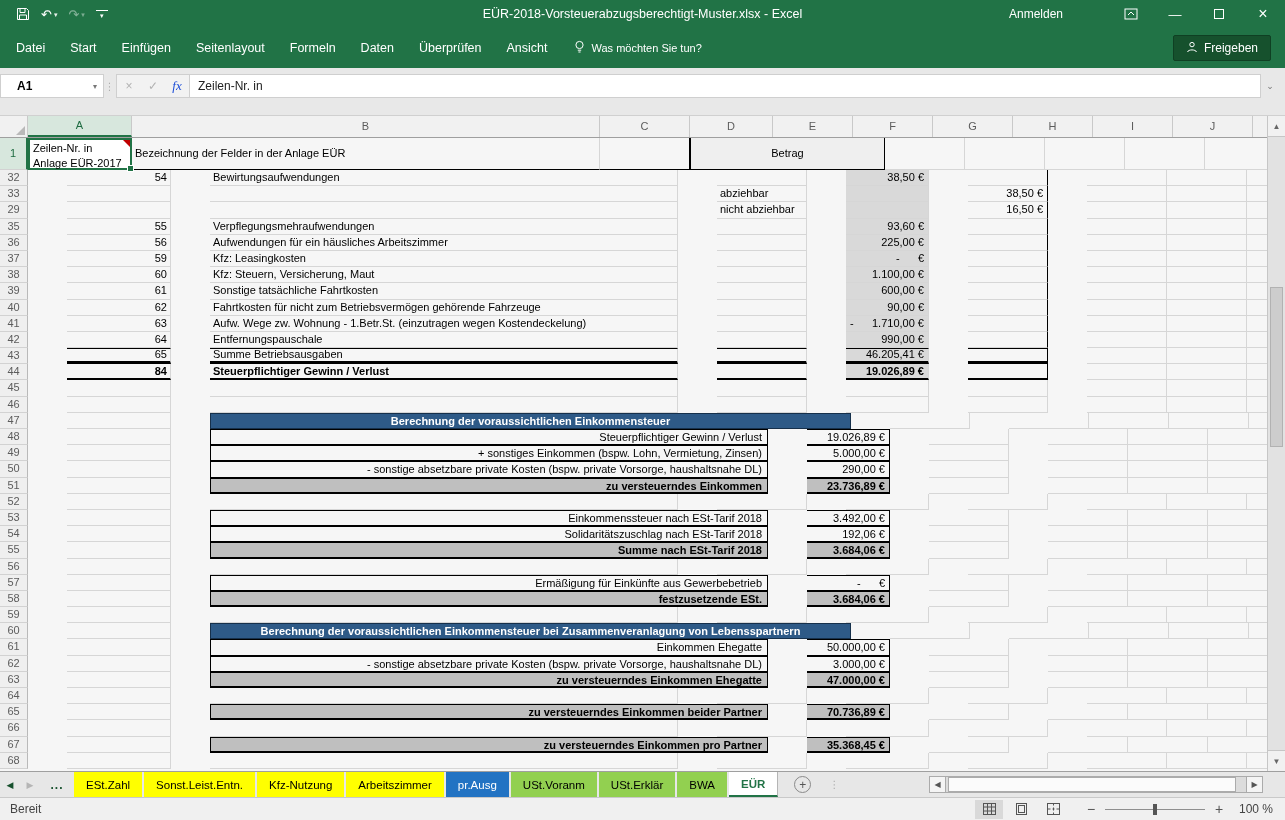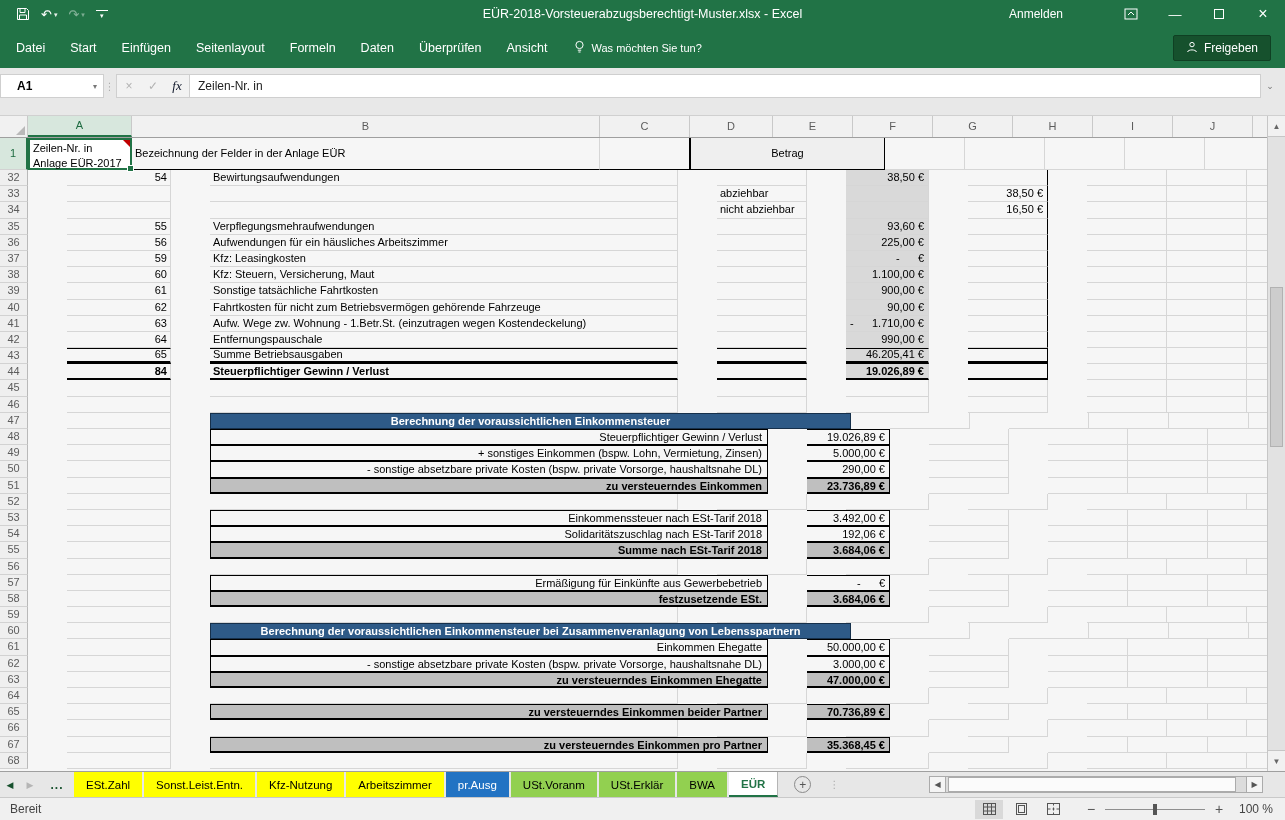--- a/index.html
+++ b/index.html
@@ -31,21 +31,21 @@
 
   
   .fbar{height:48px;background:#e8e8e8;position:relative;border-bottom:1px solid #d0d0d0;}
   .fbar-inner{position:absolute;left:0;top:6px;right:6px;height:24px;display:flex;align-items:stretch;}
   .namebox{width:104px;background:#fff;border:1px solid #cfcfcf;display:flex;align-items:center;font-size:12px;}
   .namebox .nb-text{flex:1;padding-left:16px;font-weight:bold;}
   .namebox .nb-arrow{width:16px;text-align:center;color:#777;font-size:8px;}
   .grip{width:12px;display:flex;align-items:center;justify-content:center;color:#adadad;font-size:10px;letter-spacing:1px;}
   .ficons{display:flex;align-items:center;background:#f2f2f2;border:1px solid #cfcfcf;border-right:none;}
   .fic{width:24px;text-align:center;color:#b3b3b3;font-size:12px;}
-  .fic.fx{color:#0f172a;font-style:italic;font-family:"Liberation Serif",serif;font-size:13px;}
+  .fic.fx{color:#1d4ed8;font-style:italic;font-family:"Liberation Serif",serif;font-size:13px;}
   .formulafield{flex:1;background:#fff;border:1px solid #cfcfcf;display:flex;align-items:center;
                 font-size:12px;padding-left:8px;color:#222;}
   .fexpand{width:18px;display:flex;align-items:center;justify-content:center;color:#777;font-size:9px;}
 
   
   .gridwrap{display:flex;height:655px;}
   .sheetarea{width:1267px;}
   .colheaders{height:22px;display:flex;background:#f1f1f1;border-bottom:1px solid #9f9f9f;}
   .corner{width:28px;position:relative;border-right:1px solid #c9c9c9;flex:0 0 auto;}
   .corner:after{content:"";position:absolute;right:2px;bottom:2px;border-left:9px solid transparent;border-bottom:9px solid #b9b9b9;}
@@ -256,21 +256,21 @@
             <div class="grow t-main">
               <div class="rh">33</div>
               <div class="cell ca num"></div>
               <div class="cell cb"></div>
               <div class="cell cc">abziehbar</div>
               <div class="cell cd amt"></div>
               <div class="cell ce amt">38,50 €</div>
               <div class="cfill"></div>
             </div>
             <div class="grow t-main">
-              <div class="rh">34</div>
+              <div class="rh">29</div>
               <div class="cell ca num"></div>
               <div class="cell cb"></div>
               <div class="cell cc">nicht abziehbar</div>
               <div class="cell cd amt"></div>
               <div class="cell ce amt">16,50 €</div>
               <div class="cfill"></div>
             </div>
             <div class="grow t-main">
               <div class="rh">35</div>
               <div class="cell ca num">55</div>
@@ -305,21 +305,21 @@
               <div class="cell cc"></div>
               <div class="cell cd amt">1.100,00 €</div>
               <div class="cell ce amt"></div>
               <div class="cfill"></div>
             </div>
             <div class="grow t-main">
               <div class="rh">39</div>
               <div class="cell ca num">61</div>
               <div class="cell cb">Sonstige tatsächliche Fahrtkosten</div>
               <div class="cell cc"></div>
-              <div class="cell cd amt">900,00 €</div>
+              <div class="cell cd amt">600,00 €</div>
               <div class="cell ce amt"></div>
               <div class="cfill"></div>
             </div>
             <div class="grow t-main">
               <div class="rh">40</div>
               <div class="cell ca num">62</div>
               <div class="cell cb">Fahrtkosten für nicht zum Betriebsvermögen gehörende Fahrzeuge</div>
               <div class="cell cc"></div>
               <div class="cell cd amt">90,00 €</div>
               <div class="cell ce amt"></div>

